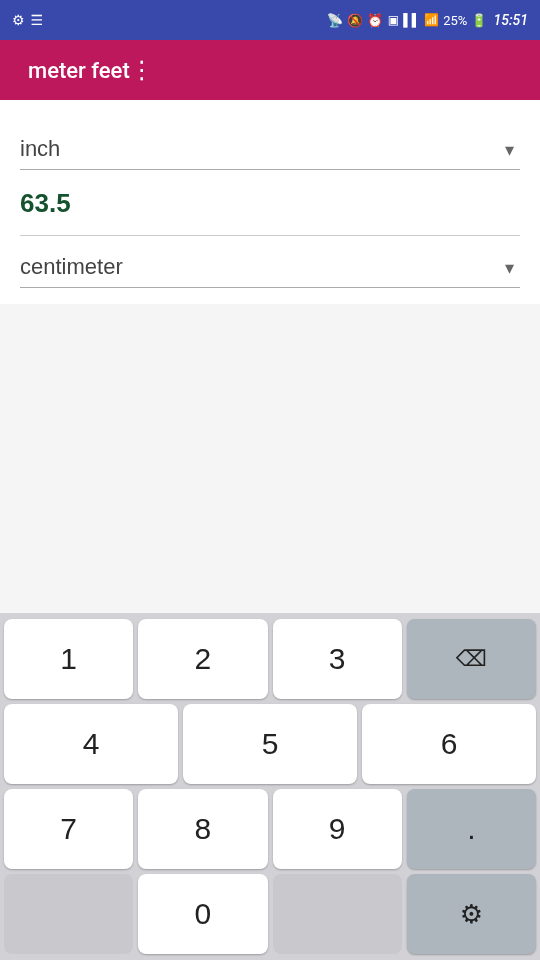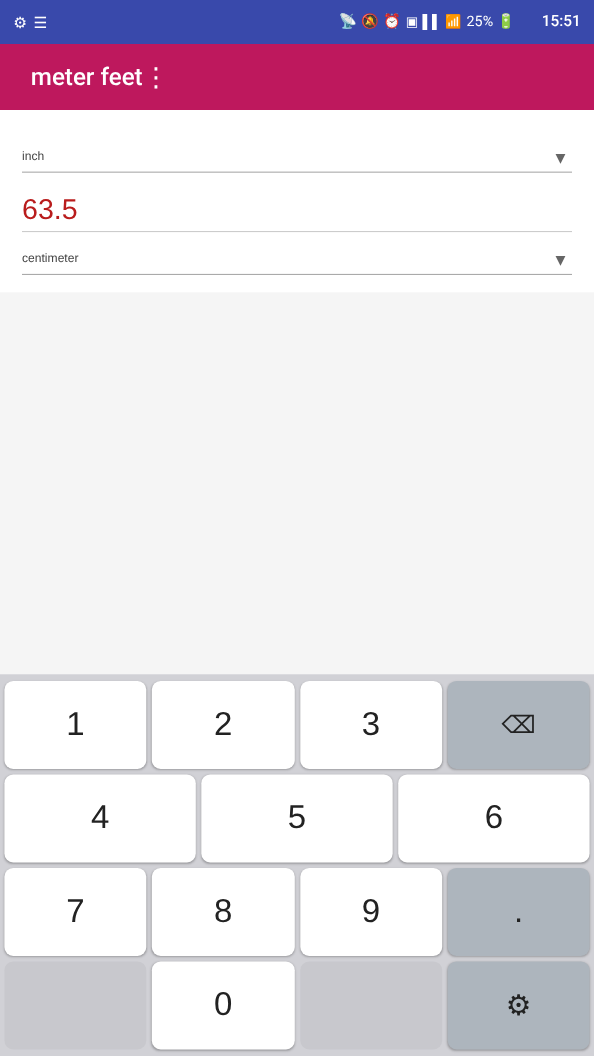--- a/index.html
+++ b/index.html
@@ -80,21 +80,21 @@
       background: transparent;
       caret-color: #333;
     }
 
     
     .dropdown {
       width: 100%;
       border: none;
       border-bottom: 1px solid #aaa;
       background: transparent;
-      font-size: 11px;
+      font-size: 22px;
       color: #444;
       padding: 8px 0;
       appearance: none;
       -webkit-appearance: none;
       cursor: pointer;
       outline: none;
     }
     .dropdown-wrapper {
       position: relative;
       margin-top: 4px;
@@ -111,24 +111,25 @@
 
     
     .result-group {
       margin-top: 18px;
     }
     .result-value {
       width: 100%;
       border: none;
       border-bottom: 1px solid #ccc;
       font-size: 26px;
-      color: #b91c1c;
+      color: #14532d;
       outline: none;
-      padding-bottom: 4px;
+      padding-bottom: 16px;
       background: transparent;
+      font-weight: bold;
     }
 
     
     .spacer {
       height: 200px;
       background: #f5f5f5;
     }
 
     
     .keyboard {
@@ -194,21 +195,21 @@
   </div>
   <div class="status-bar-right">
     <span style="font-size:13px;">📡</span>
     <span style="font-size:13px;">🔕</span>
     <span style="font-size:13px;">⏰</span>
     <span style="font-size:12px;">▣</span>
     <span style="font-size:12px;">▌▌</span>
     <span style="font-size:12px;">📶</span>
     <span style="font-size:13px;color:white;">25%</span>
     <span style="font-size:13px;">🔋</span>
-    <span style="font-size:14px;font-weight:500;color:white;margin-left:20px;">15:51</span>
+    <span style="font-size:14px;font-weight:500;color:white;margin-left:2px;font-style:italic;">15:51</span>
   </div>
 </div>
 
 <div class="app-bar">
   <span class="app-bar-title">meter feet</span>
   <span class="app-bar-more">⋮</span>
 </div>
 
 <div class="content">
 

